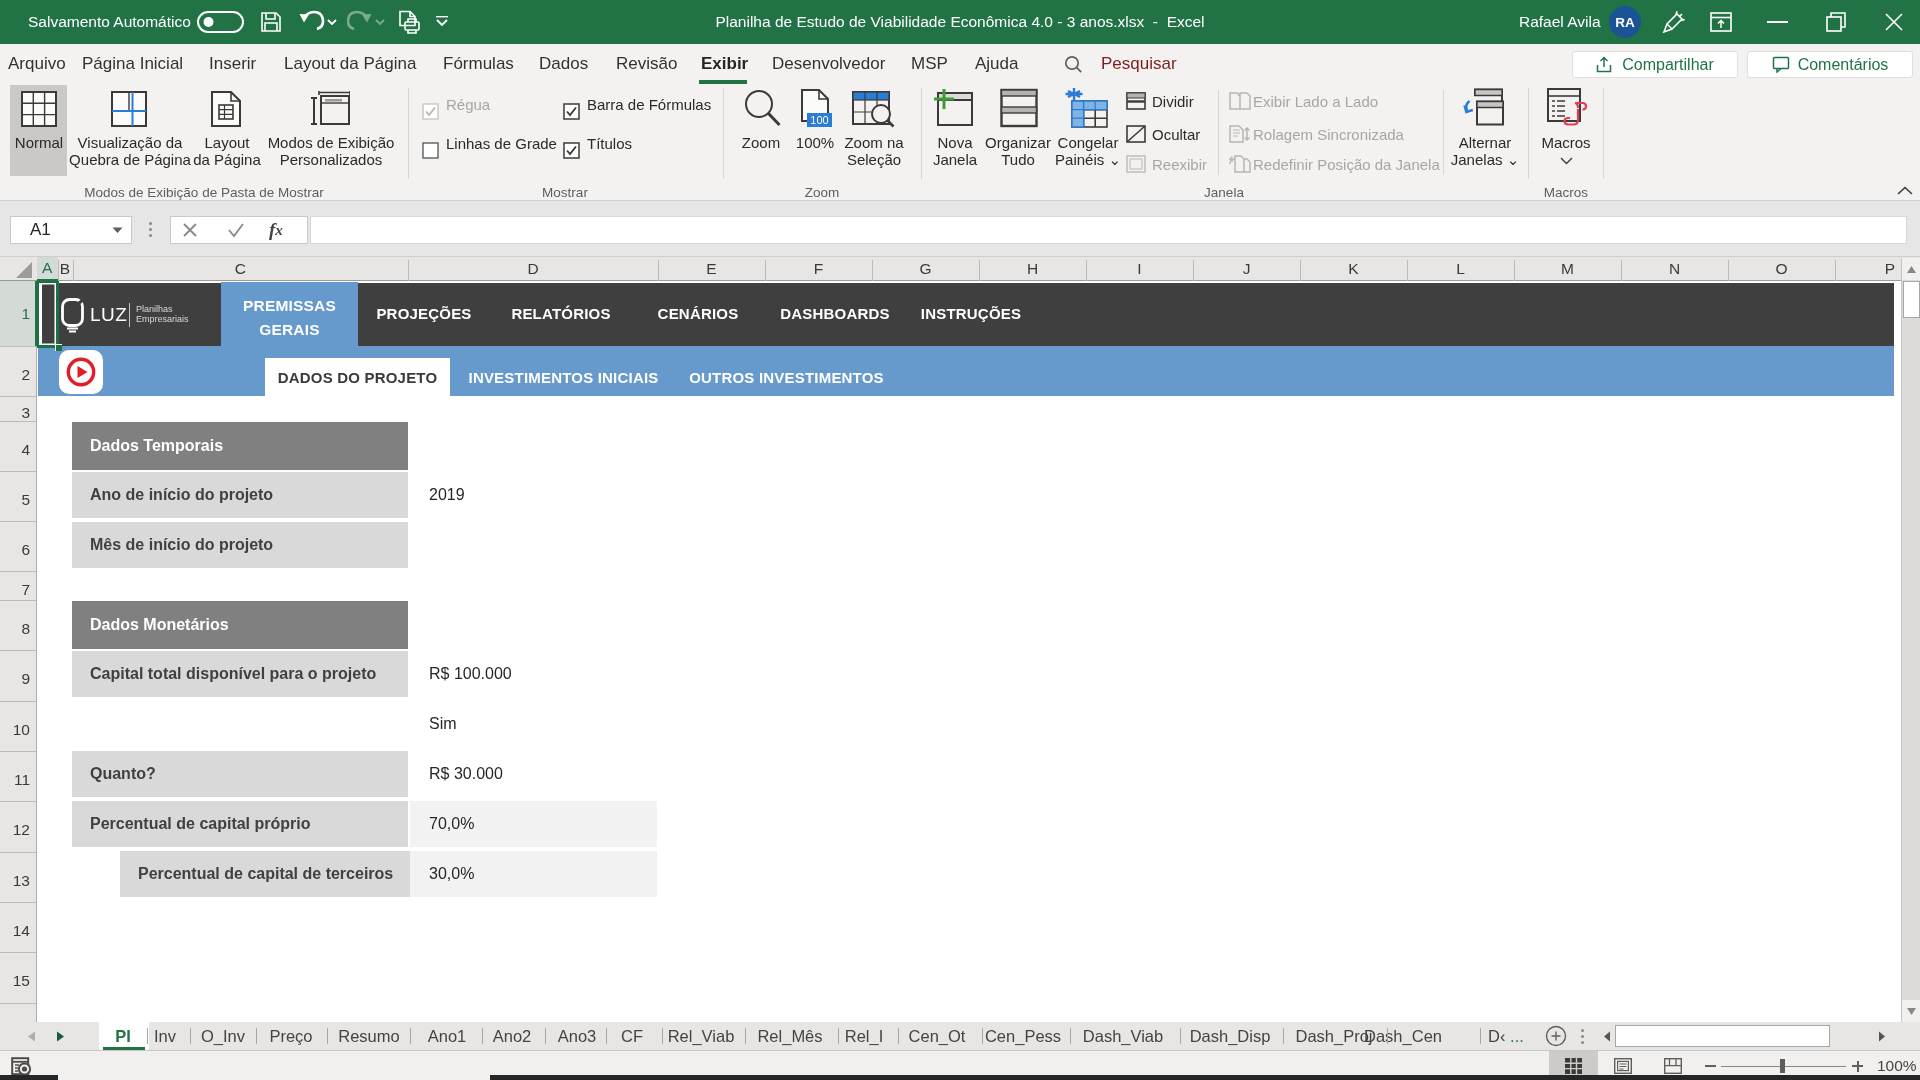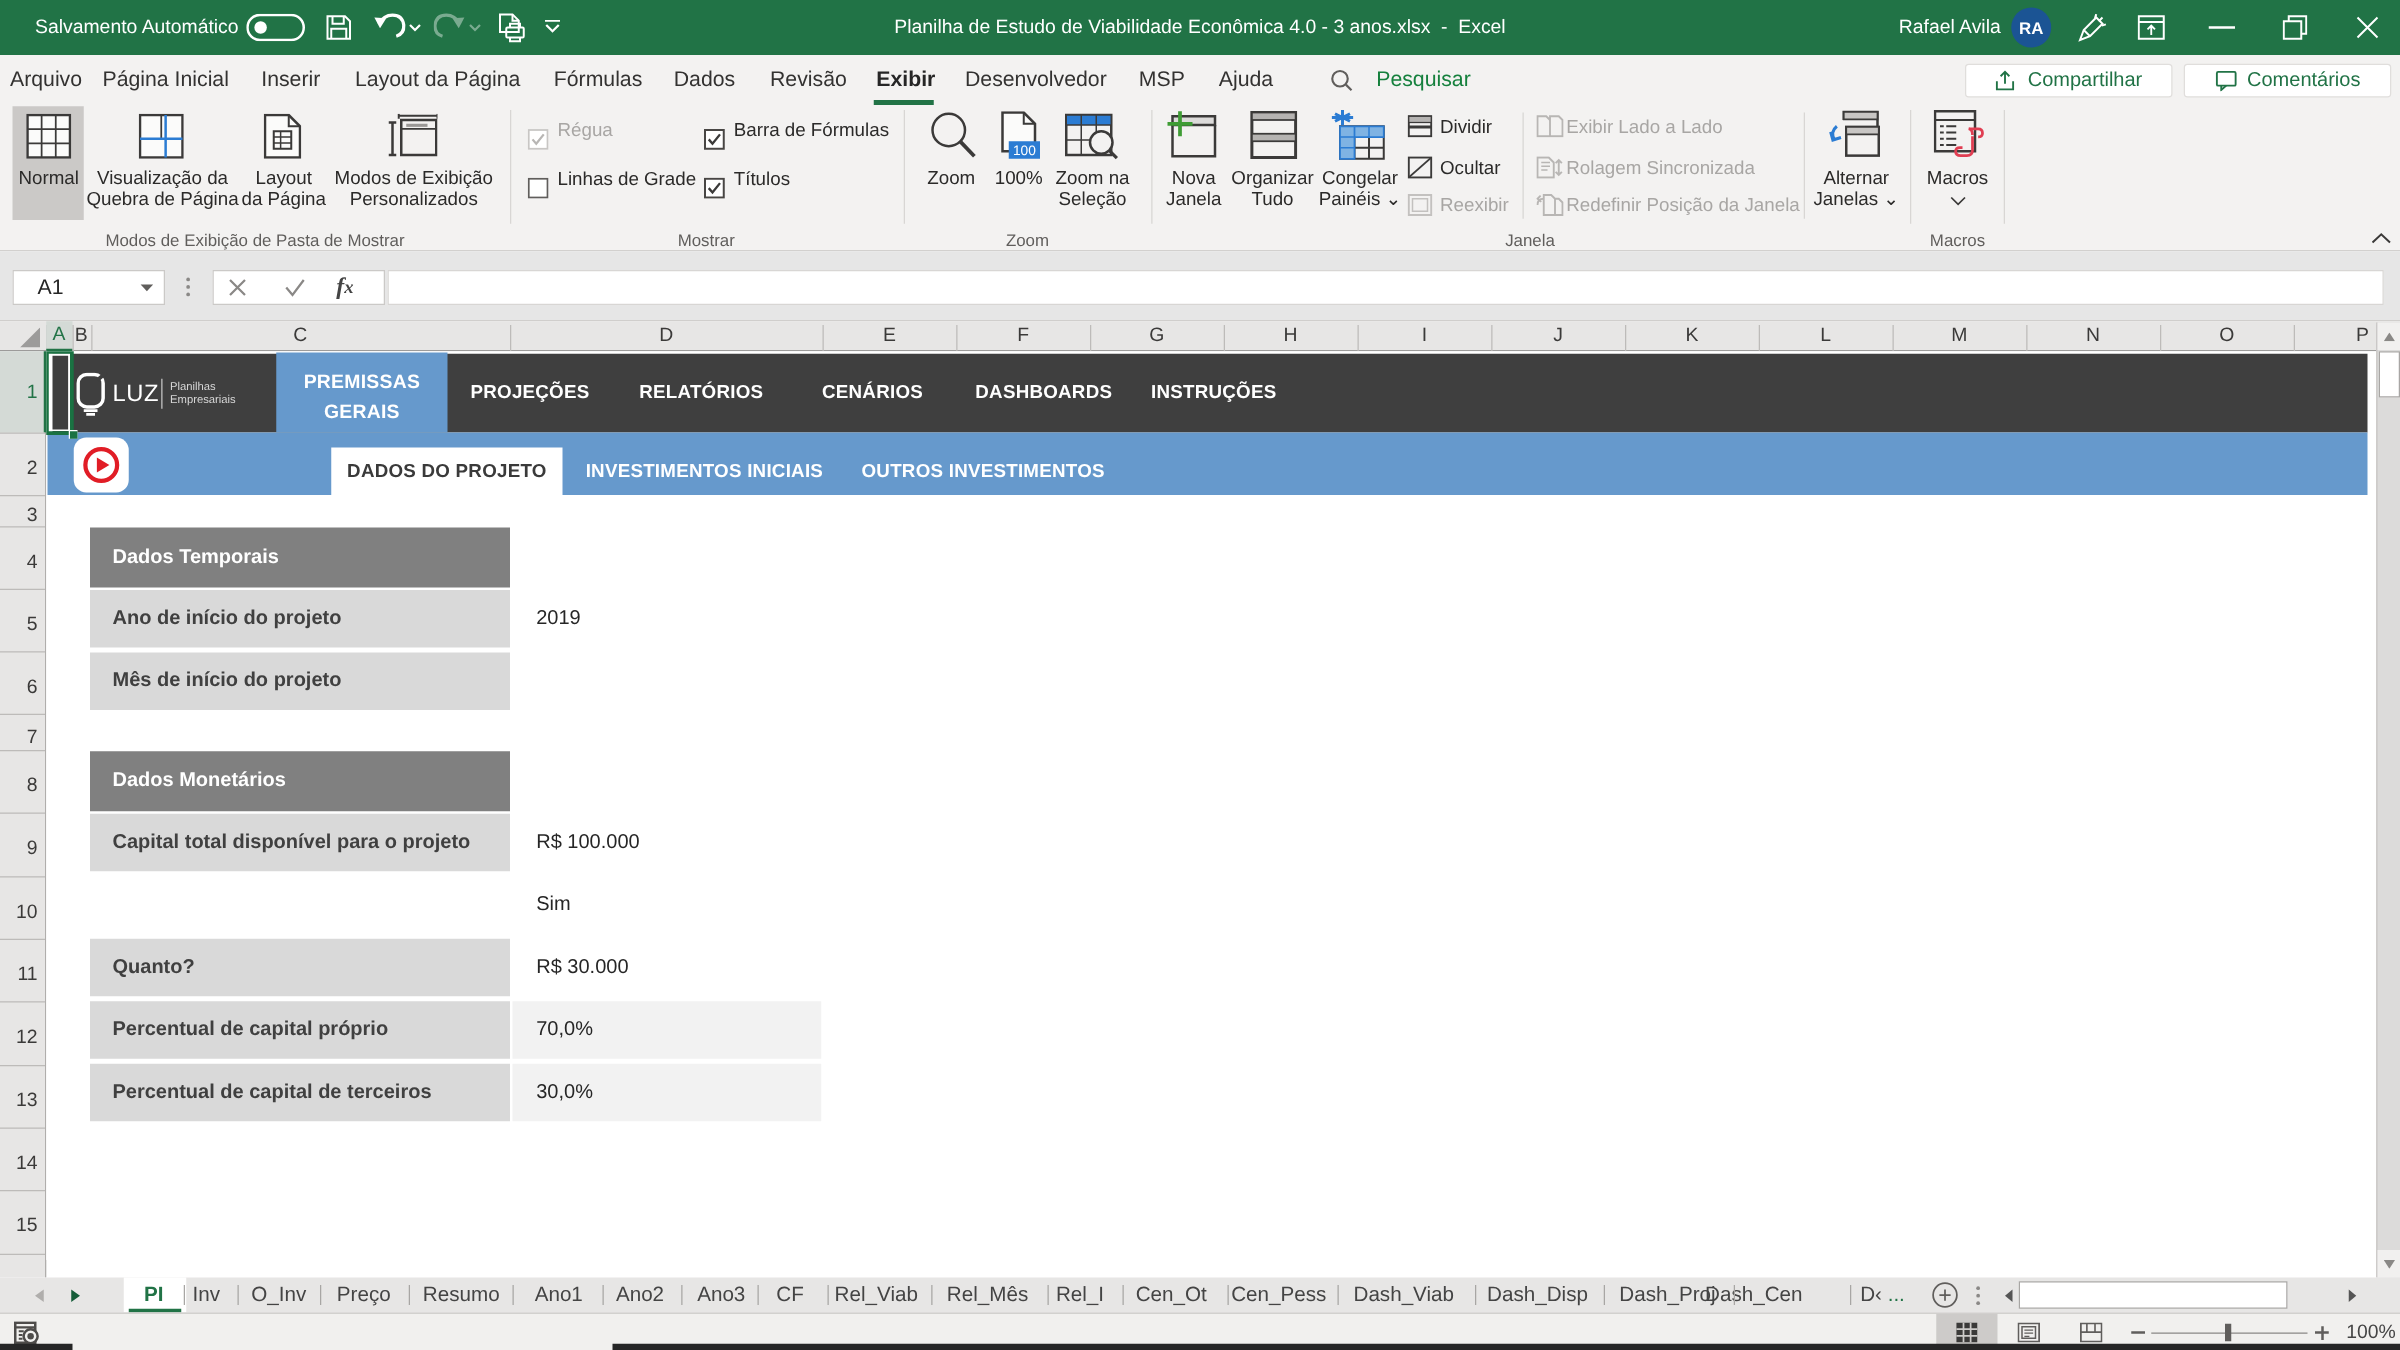--- a/index.html
+++ b/index.html
@@ -111,21 +111,21 @@
   <div class="menuitem" style="left:616px;">Revisão</div>
   <div class="menuitem" style="left:701px;font-weight:bold;color:#262626;">Exibir</div>
   <div class="abs" style="left:699px;top:36px;width:48px;height:4px;background:#217346;"></div>
   <div class="menuitem" style="left:772px;">Desenvolvedor</div>
   <div class="menuitem" style="left:911px;">MSP</div>
   <div class="menuitem" style="left:975px;">Ajuda</div>
   <svg class="abs" style="left:1064px;top:11px;" width="19" height="19" viewBox="0 0 19 19" fill="none" stroke="#605e5c" stroke-width="1.7">
     <circle cx="8" cy="8" r="6.2"></circle>
       <path d="M12.7 12.7 l4.5 4.5"></path>
   </svg>
-  <div class="menuitem" style="left:1101px;color:#15803d;">Pesquisar</div>
+  <div class="menuitem" style="left:1101px;color:#7f1d1d;">Pesquisar</div>
   <div class="abs" style="left:1572px;top:7px;width:166px;height:27px;background:#fff;border:1px solid #e0dedc;border-radius:3px;display:flex;align-items:center;justify-content:center;">
     <svg width="19" height="17" viewBox="0 0 19 17" fill="none" stroke="#217346" stroke-width="1.5" style="margin-right:7px;">
       <path d="M1.5 9 v6.5 h13 V9"></path>
         <path d="M8 11 v-9.5 M4.5 5 l3.5 -3.5 l3.5 3.5"></path>
     </svg>
     <span style="color:#217346;font-size:16px;">Compartilhar</span>
   </div>
   <div class="abs" style="left:1747px;top:7px;width:166px;height:27px;background:#fff;border:1px solid #e0dedc;border-radius:3px;display:flex;align-items:center;justify-content:center;">
     <svg width="19" height="17" viewBox="0 0 19 17" fill="none" stroke="#217346" stroke-width="1.5" style="margin-right:7px;">
       <rect x="1.5" y="1.5" width="15" height="11" rx="1"></rect>
@@ -447,21 +447,21 @@
   <div class="tbllbl" style="top:241px;height:46px;">Mês de início do projeto</div>
 
   <div class="tblhead" style="top:320px;height:48px;">Dados Monetários</div>
   <div class="tbllbl" style="top:370px;height:46px;">Capital total disponível para o projeto</div>
   <div class="tblval" style="top:370px;height:46px;">R$ 100.000</div>
   <div class="tblval" style="top:420px;height:46px;">Sim</div>
   <div class="tbllbl" style="top:470px;height:46px;">Quanto?</div>
   <div class="tblval" style="top:470px;height:46px;">R$ 30.000</div>
   <div class="tbllbl" style="top:520px;height:46px;">Percentual de capital próprio</div>
   <div class="tblval" style="top:520px;height:46px;background:#f2f2f2;">70,0%</div>
-  <div class="tbllbl" style="top:570px;height:46px;">Percentual de capital de terceiros</div>
+  <div class="tbllbl" style="top:570px;height:46px;margin-left:48px;">Percentual de capital de terceiros</div>
   <div class="tblval" style="top:570px;height:46px;background:#f2f2f2;">30,0%</div>
 
   <div class="abs" style="left:-1px;top:-1px;width:23px;height:68px;border:3px solid #1a7242;box-shadow:inset 0 0 0 1.5px #fff;"></div>
   <div class="abs" style="left:18px;top:63px;width:7px;height:7px;background:#fff;"></div>
   <div class="abs" style="left:19px;top:64px;width:6px;height:6px;background:#1a7242;"></div>
 </div>
 
 <div class="abs" id="vscroll">
   <div class="abs" style="left:0;top:0;width:19px;height:22px;background:#f1f0ef;"></div>
   <svg class="abs" style="left:5px;top:8px;" width="9" height="7" viewBox="0 0 9 7">

